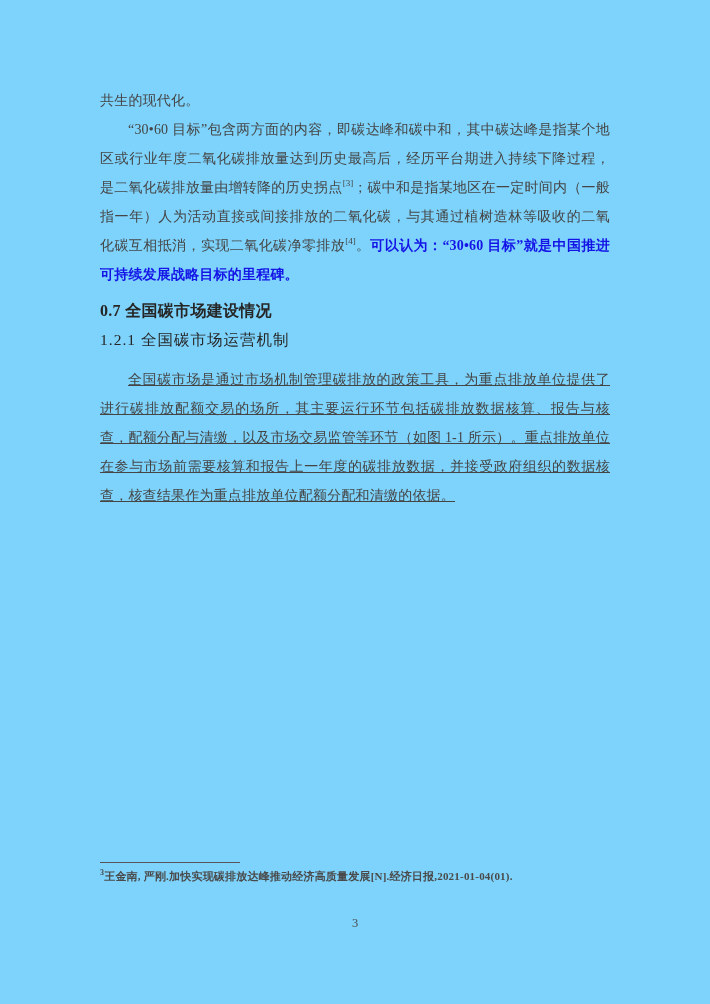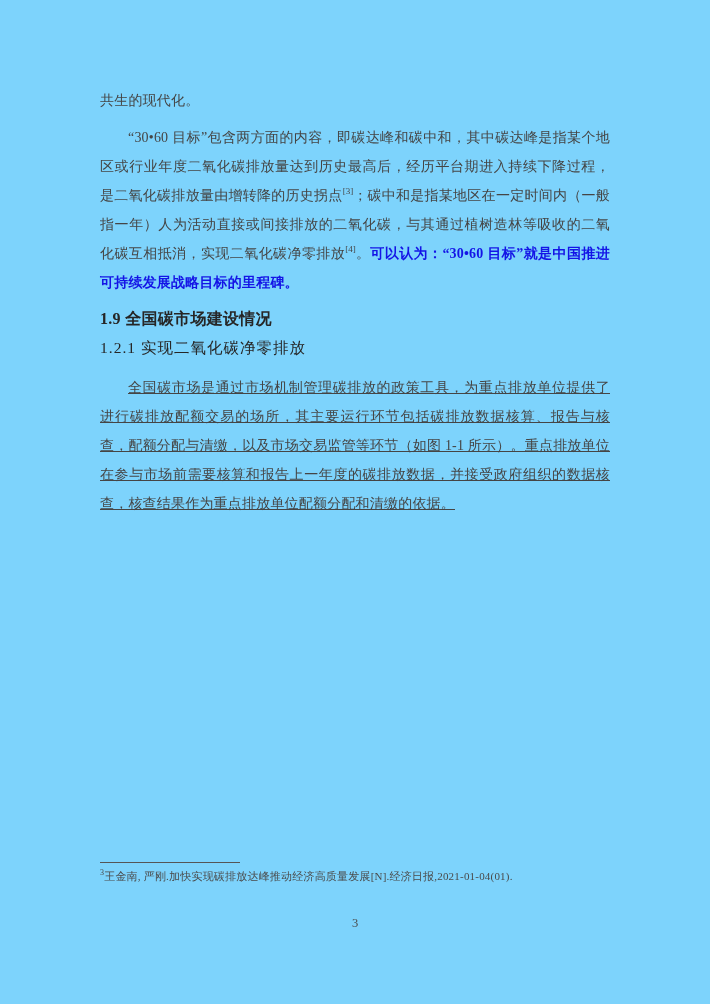--- a/index.html
+++ b/index.html
@@ -32,21 +32,21 @@
   }
   .body-p{
     margin:0;
     font-size:14px;
     line-height:29px;
     text-align:justify;
     color:var(--body_text);
     letter-spacing:0.2px;
   }
   .indent{text-indent:28px;}
-  .p2{margin-top:8px;}
+  .p2{}
   .p3{margin-top:11px;}
   .p4{margin-top:14px;text-decoration:underline;}
   sup.fnref{
     font-size:9px;
     line-height:0;
     vertical-align:super;
     letter-spacing:0;
   }
   .highlight{
     color:var(--highlight);
@@ -66,20 +66,21 @@
     line-height:22px;
     font-weight:normal;
     color:var(--heading_text);
     letter-spacing:1px;
   }
   .footnotes{
     position:absolute;
     left:100px;
     right:90px;
     top:862px;
+    font-weight:bold;
   }
   .fn-sep{
     width:140px;
     height:0;
     border-top:1px solid var(--rule);
     margin:0 0 6px 0;
   }
   .fn{
     margin:0;
     font-size:11px;
@@ -107,24 +108,24 @@
 <body>
 
 <div class="page">
 
   <div class="content">
 
     <p class="body-p">共生的现代化。</p>
 
     <p class="body-p indent p2"><span>“30•60 目标”包含两方面的内容，即碳达峰和碳中和，其中碳达峰是指某个地区或行业年度二氧化碳排放量达到历史最高后，经历平台期进入持续下降过程，是二氧化碳排放量由增转降的历史拐点</span><sup class="fnref">[3]</sup><span>；碳中和是指某地区在一定时间内（一般指一年）人为活动直接或间接排放的二氧化碳，与其通过植树造林等吸收的二氧化碳互相抵消，实现二氧化碳净零排放</span><sup class="fnref">[4]</sup><span>。</span><span class="highlight">可以认为：“30•60 目标”就是中国推进可持续发展战略目标的里程碑。</span></p>
 
-    <h2 class="sec">1.9 全国碳市场建设情况</h2>
+    <h2 class="sec">0.7 全国碳市场建设情况</h2>
 
 
-    <h3 class="subsec">1.2.1 实现二氧化碳净零排放</h3>
+    <h3 class="subsec">1.2.1 全国碳市场运营机制</h3>
 
     <p class="body-p indent p4">全国碳市场是通过市场机制管理碳排放的政策工具，为重点排放单位提供了进行碳排放配额交易的场所，其主要运行环节包括碳排放数据核算、报告与核查，配额分配与清缴，以及市场交易监管等环节（如图 1-1 所示）。重点排放单位在参与市场前需要核算和报告上一年度的碳排放数据，并接受政府组织的数据核查，核查结果作为重点排放单位配额分配和清缴的依据。</p>
 
   </div>
 
   <div class="footnotes">
     <div class="fn-sep"></div>
     <p class="fn"><sup>3</sup><span>王金南, 严刚.加快实现碳排放达峰推动经济高质量发展[N].经济日报,2021-01-04(01).</span></p>
   </div>
 

